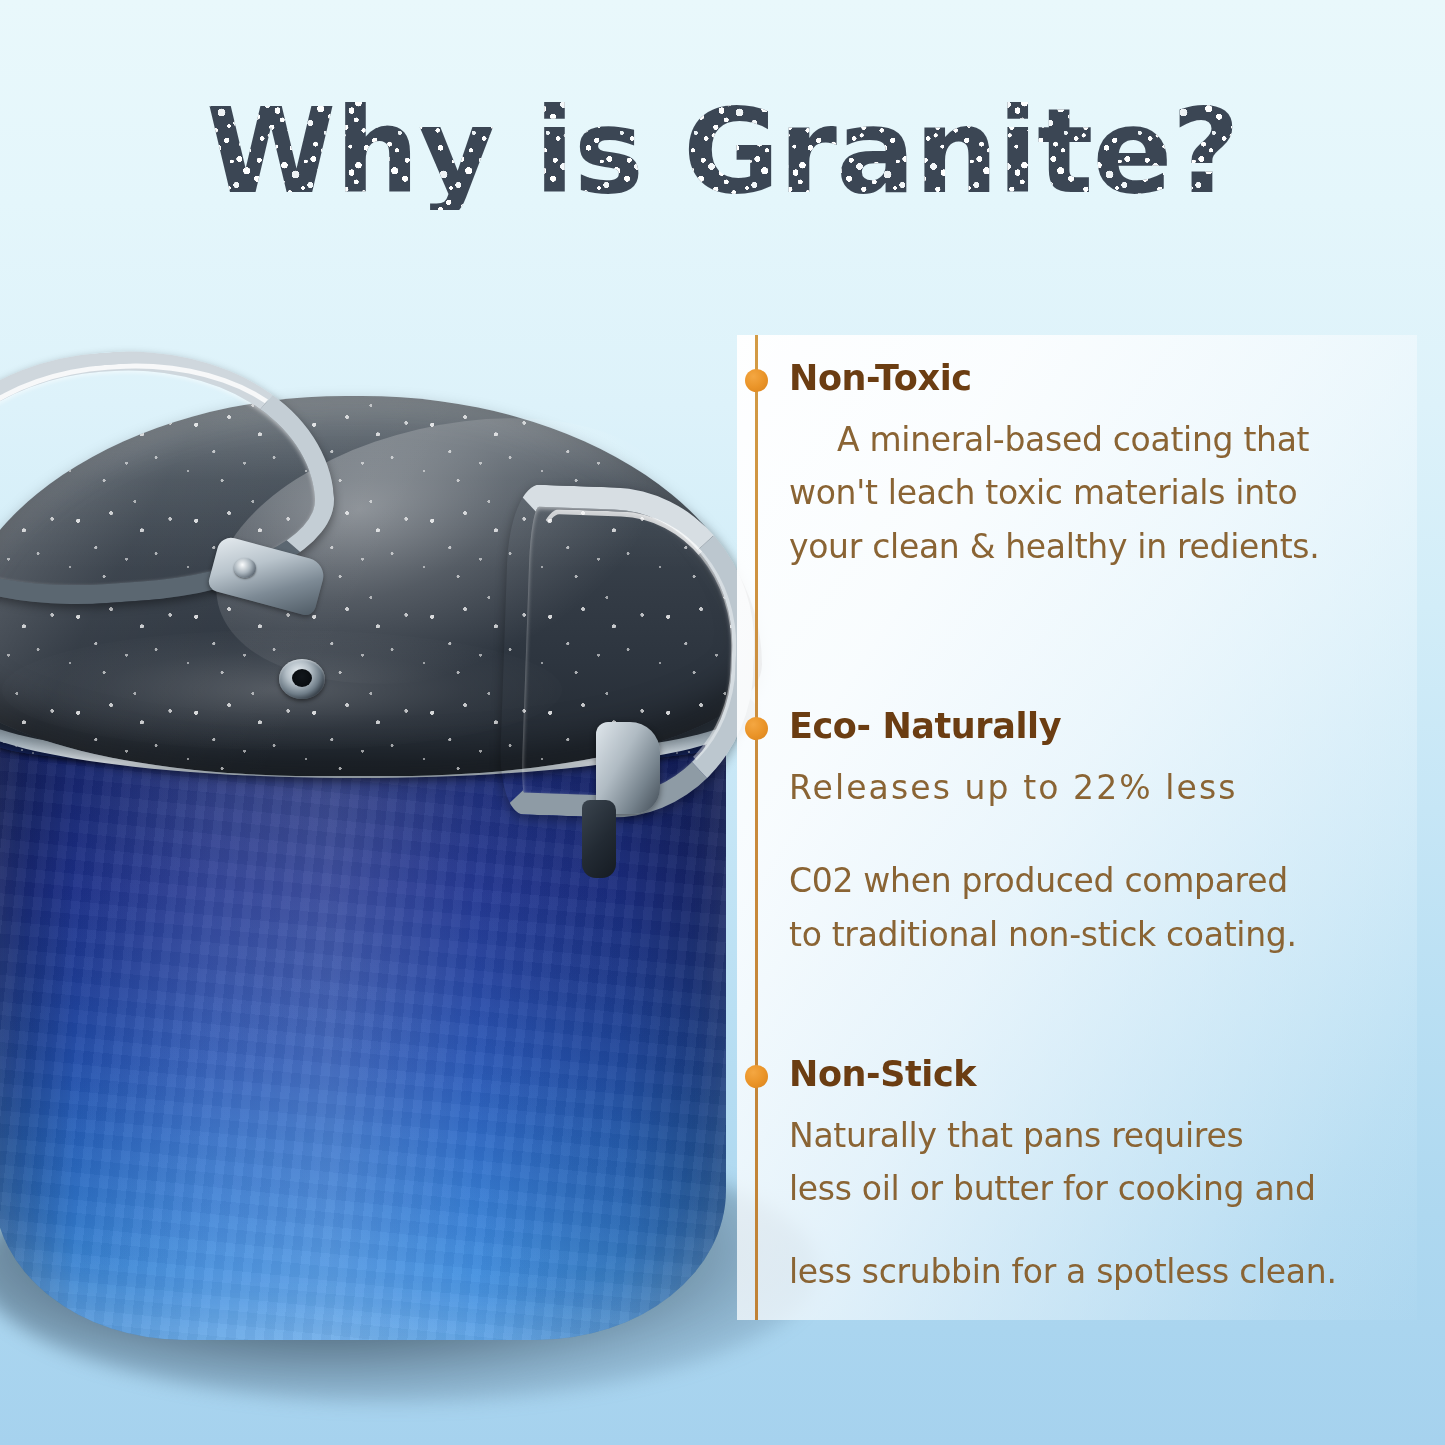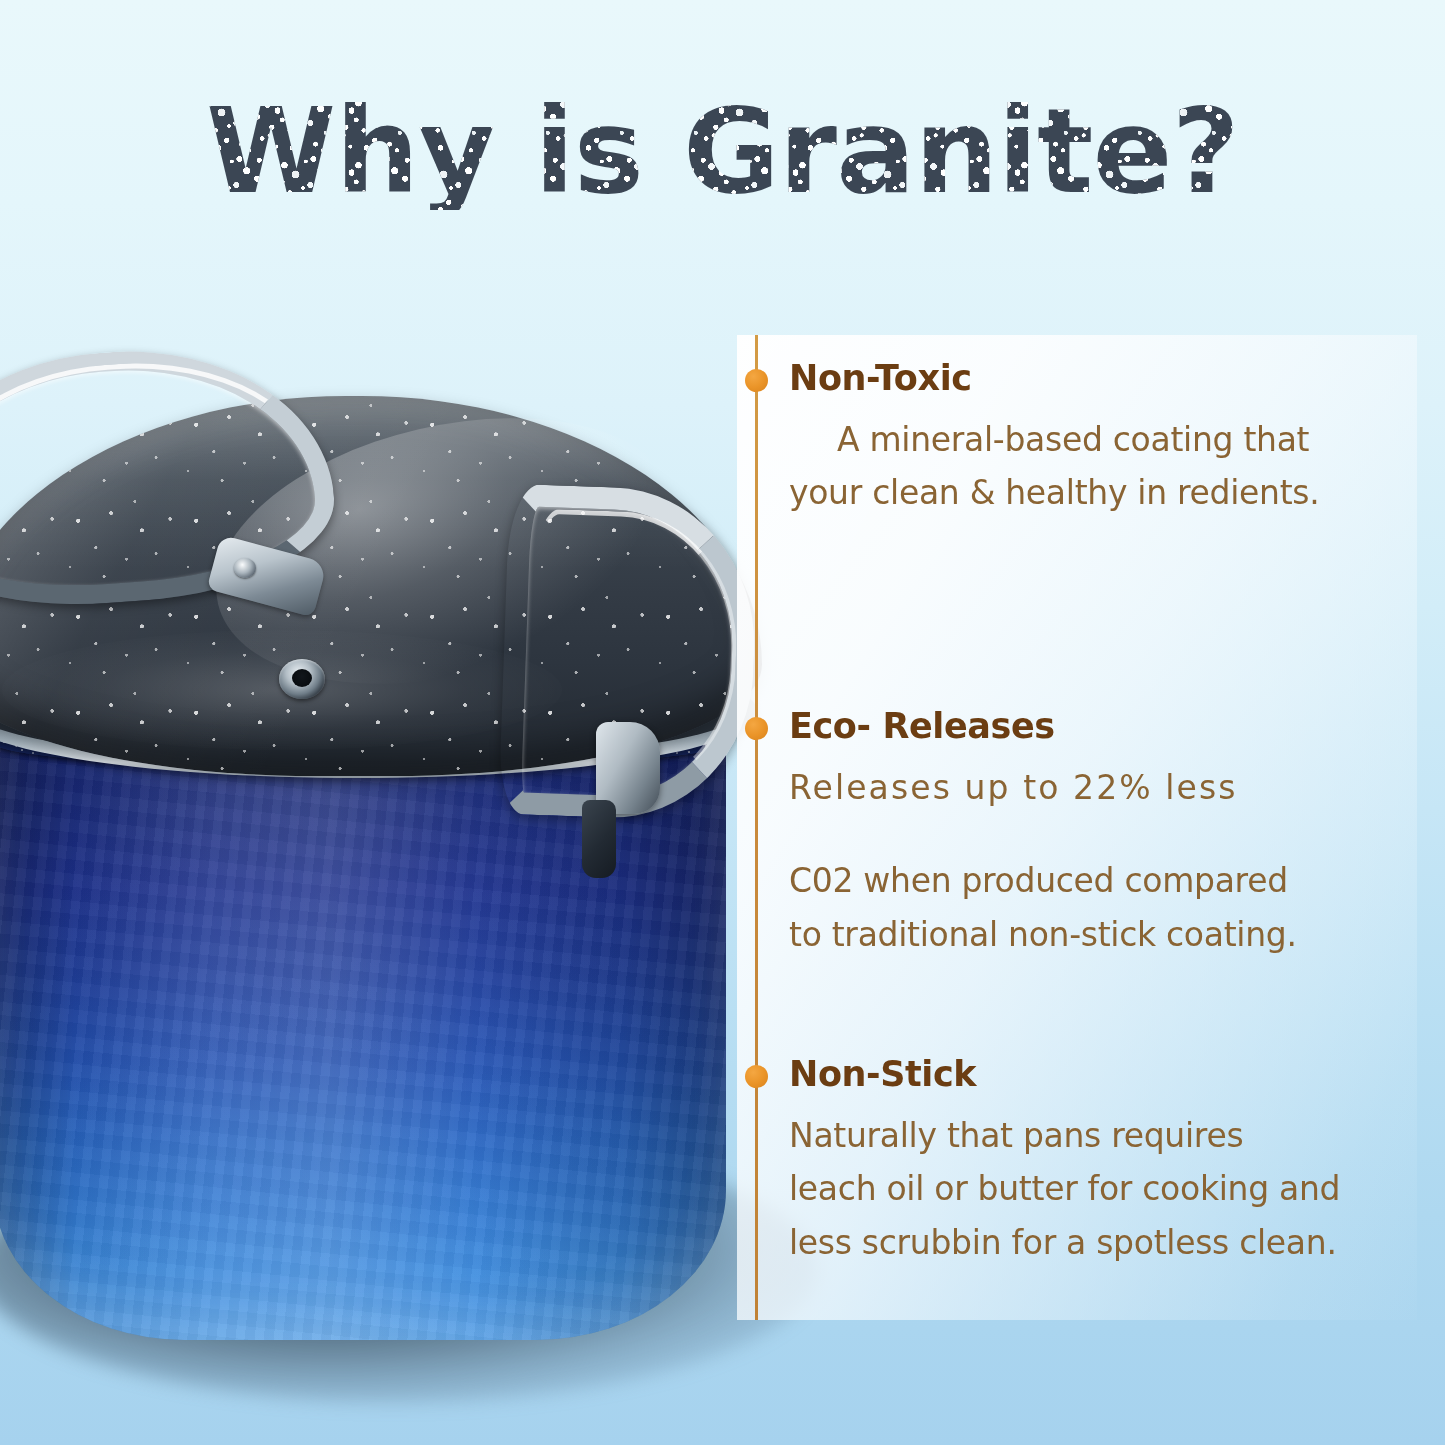--- a/index.html
+++ b/index.html
@@ -370,36 +370,37 @@
 </div>
 
 <div class="panel">
   <div class="timeline"></div>
 
   <div class="feature" id="feat-1">
     <span class="bullet"></span>
     <div class="f-head">Non-Toxic</div>
     <div class="f-body">
       <span style="display: block; margin-left: 48px;">A mineral-based coating that</span>
+      <span style="display: block;">won't leach toxic materials into</span>
       <span style="display: block;">your clean &amp; healthy in redients.</span>
     </div>
   </div>
 
   <div class="feature" id="feat-2">
     <span class="bullet"></span>
-    <div class="f-head">Eco- Releases</div>
+    <div class="f-head">Eco- Naturally</div>
     <div class="f-body">
       <span class="wide" style="display: block;">Releases up to 22% less</span>
       <span style="display: block; margin-top: 40px;">C02 when produced compared</span>
       <span style="display: block;">to traditional non-stick coating.</span>
     </div>
   </div>
 
   <div class="feature" id="feat-3">
     <span class="bullet"></span>
     <div class="f-head">Non-Stick</div>
     <div class="f-body">
       <span style="display: block;">Naturally that pans requires</span>
-      <span style="display: block;">leach oil or butter for cooking and</span>
-      <span style="display: block;">less scrubbin for a spotless clean.</span>
+      <span style="display: block;">less oil or butter for cooking and</span>
+      <span style="display: block; margin-top: 29px;">less scrubbin for a spotless clean.</span>
     </div>
   </div>
 </div>
 
 </body></html>

